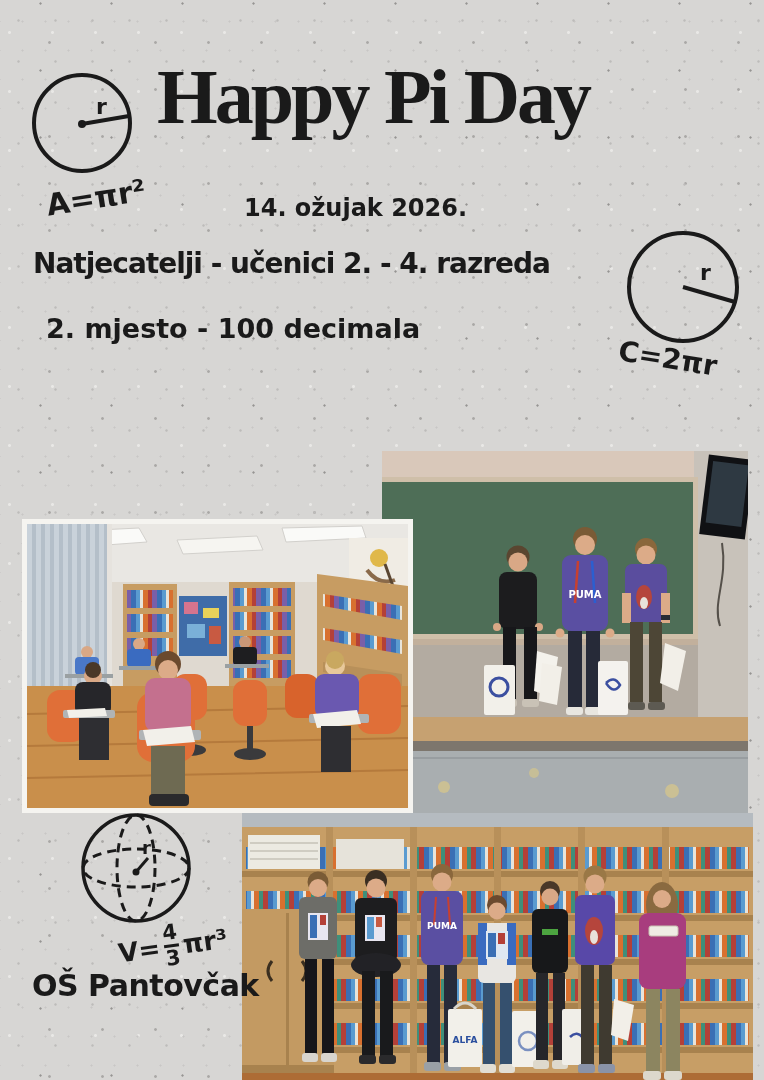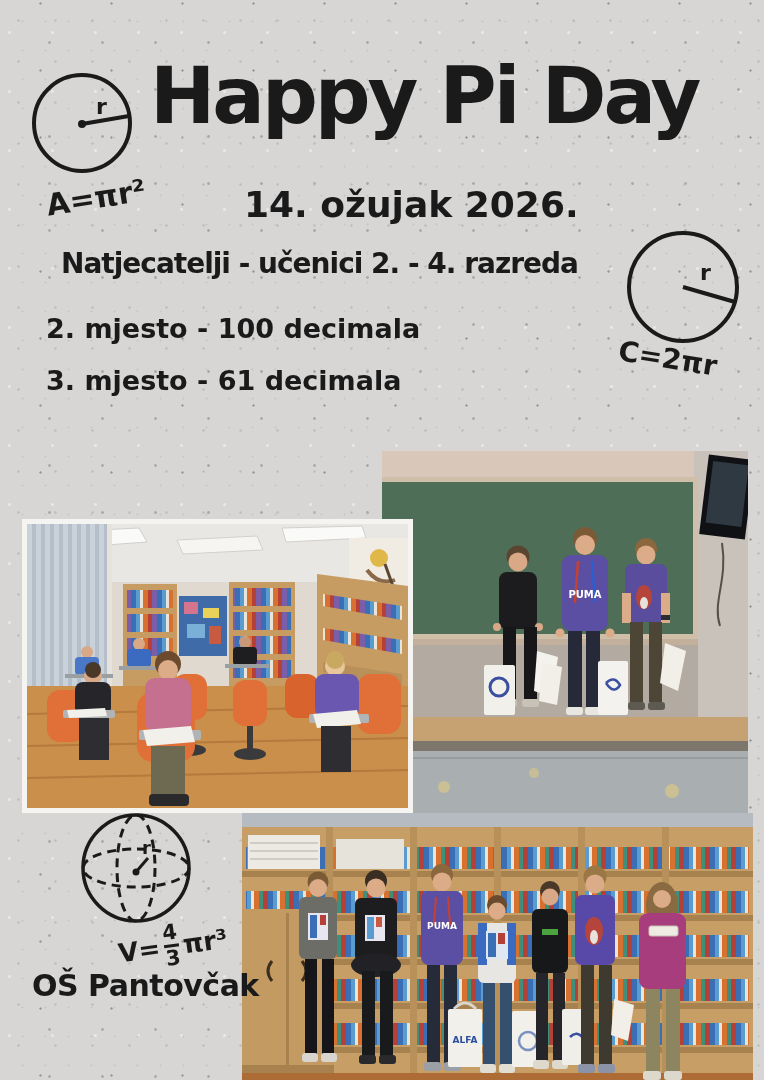--- a/index.html
+++ b/index.html
@@ -10,23 +10,23 @@
     background-image:
       radial-gradient(circle,#bdbcba 0.8px,transparent 1.6px),
       radial-gradient(circle,#c8c7c5 0.7px,transparent 1.4px),
       radial-gradient(circle,#a9a8a6 0.9px,transparent 1.8px),
       radial-gradient(circle,#969593 0.8px,transparent 1.5px),
       radial-gradient(circle,#e9e8e6 1px,transparent 2px);
     background-size:37px 41px,23px 29px,53px 47px,71px 67px,43px 59px;
     background-position:0 0,11px 7px,23px 19px,5px 37px,31px 3px;
   }
   .txt{position:absolute;font-weight:bold;white-space:nowrap;z-index:4;}
-  .title{left:150px;top:54px;font-size:78px;letter-spacing:-3px;line-height:1.1;}
-  .date{left:244px;top:184px;font-size:36px;}
-  .heading{left:33px;top:247px;font-size:28px;letter-spacing:-1px;margin-left:28px;}
+  .title{left:157px;top:54px;font-size:78px;letter-spacing:-3px;line-height:1.1;font-family:Liberation Serif, serif;}
+  .date{left:244px;top:194px;font-size:24px;}
+  .heading{left:33px;top:247px;font-size:28px;letter-spacing:-1px;}
   .results{position:absolute;left:46px;top:303px;z-index:4;font-weight:bold;font-size:27px;line-height:52px;white-space:nowrap;}
   .f-area{left:46px;top:180px;font-size:30px;transform:rotate(-9deg);}
   .f-circ{left:618px;top:342px;font-size:28px;transform:rotate(9deg);}
   .f-vol{left:118px;top:922px;font-size:26px;transform:rotate(-8deg);display:flex;align-items:center;}
   .frac{display:inline-flex;flex-direction:column;align-items:center;font-size:21px;line-height:1;margin:0 4px;font-weight:bold;}
   .frac .bar{width:15px;height:3px;background:#1a1a1a;margin:1px 0;}
   .school{left:32px;top:968px;font-size:30px;letter-spacing:-0.5px;}
   .diagram{position:absolute;z-index:4;}
   .photo{position:absolute;margin-top:36px;}
   .photo svg{display:block;}
@@ -38,21 +38,20 @@
 <body>
 
 <div class="poster">
 
   <div class="txt title">Happy Pi Day</div>
   <div class="txt date">14. ožujak 2026.</div>
   <div class="txt heading">Natjecatelji - učenici 2. - 4. razreda</div>
 
   <div class="results">
     <div>2. mjesto - 100 decimala</div>
-    <div>3. mjesto - 61 decimala</div>
   </div>
 
   <div class="txt school">OŠ Pantovčak</div>
 
   <svg class="diagram" style="left:26px;top:66px;" width="118" height="118" viewBox="0 0 118 118">
     <circle cx="56" cy="57" r="48" fill="none" stroke="#1a1a1a" stroke-width="4"></circle>
     <circle cx="56" cy="58" r="4" fill="#1a1a1a"></circle>
     <line x1="56" y1="58" x2="103" y2="50" stroke="#1a1a1a" stroke-width="4"></line>
     <text x="70" y="48" font-size="22" font-weight="bold" fill="#1a1a1a" font-family="DejaVu Sans,sans-serif">r</text>
   </svg>

